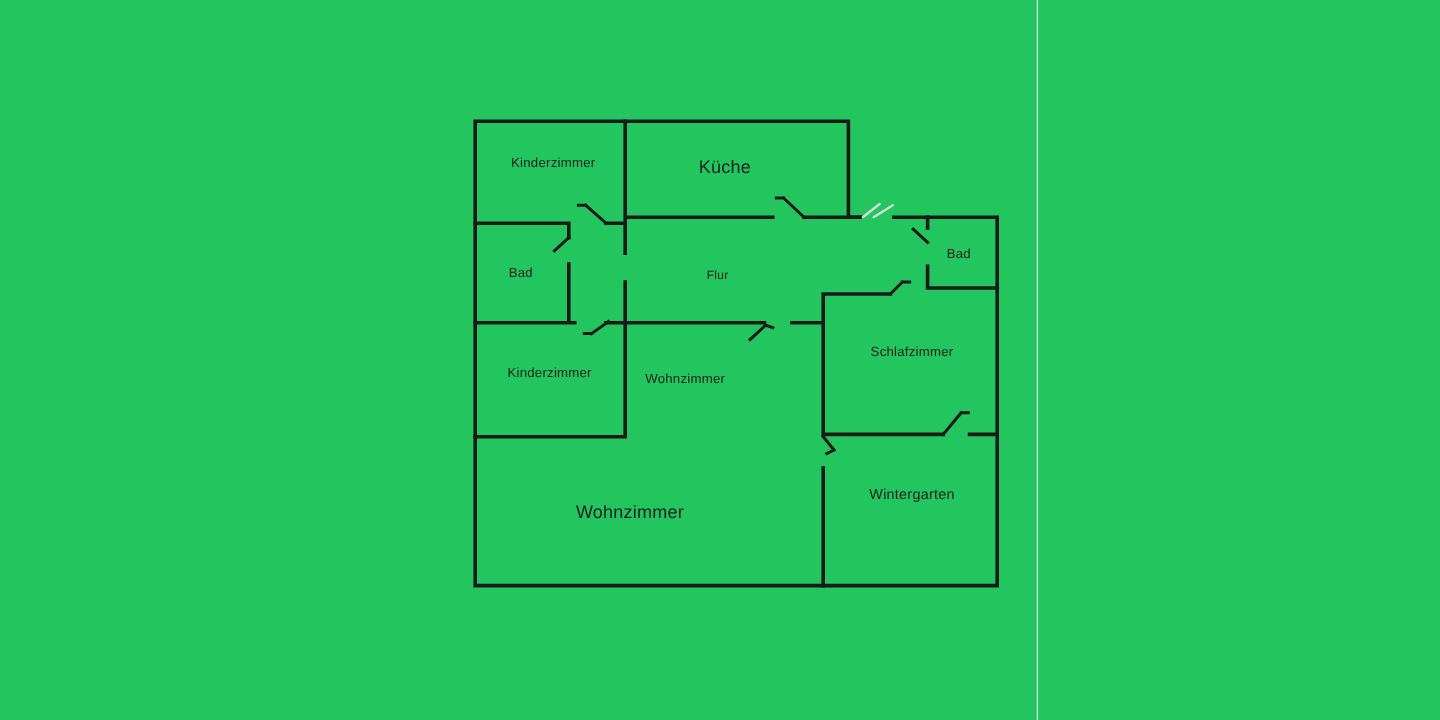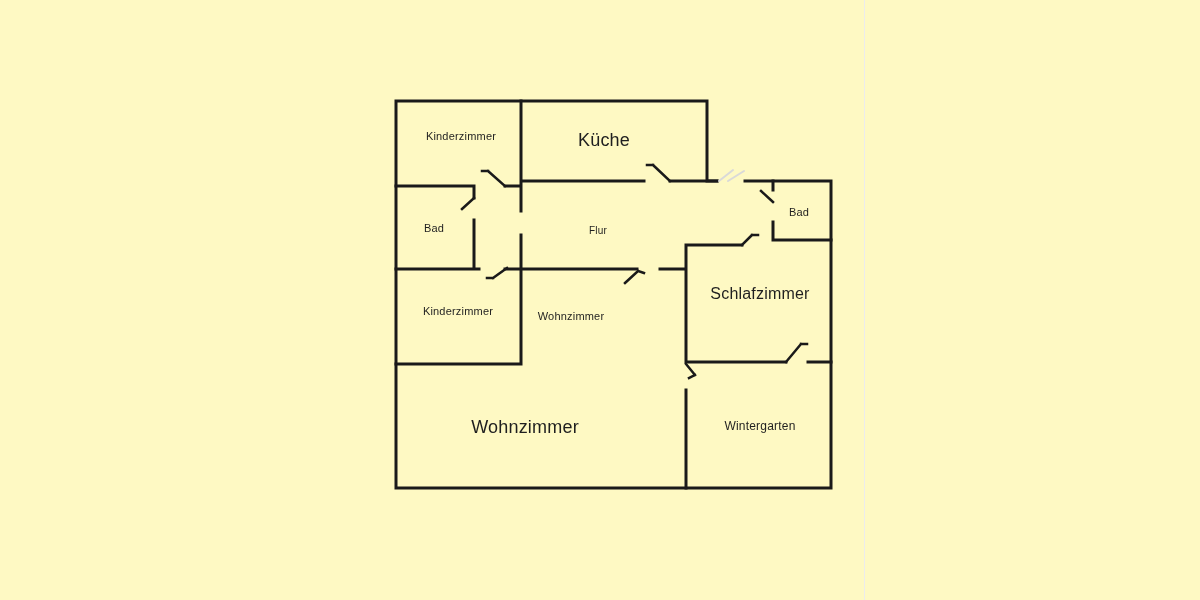--- a/index.html
+++ b/index.html
@@ -8,41 +8,41 @@
     background: #ffffff;
     width: 1200px;
     height: 600px;
     overflow: hidden;
     font-family: "Liberation Sans", sans-serif;
   }
   #stage {
     position: relative;
     width: 1200px;
     height: 600px;
-    background: #fef9c3;
+    background: #22c55e;
   }
   #plan-svg {
     position: absolute;
     left: 0;
     top: 0;
     width: 1200px;
     height: 600px;
   }
   .room-label {
     position: absolute;
     transform: translate(-50%, -50%);
     color: #1f1f1f;
     white-space: nowrap;
     letter-spacing: 0.2px;
   }
   .fs11 { font-size: 11px; }
   .fs12 { font-size: 12px; }
-  .fs13 { font-size: 16px; }
+  .fs13 { font-size: 11px; }
   .fs14 { font-size: 10px; }
-  .fs15 { font-size: 18px; }
+  .fs15 { font-size: 15px; }
   #page-edge-divider {
     position: absolute;
     left: 864px;
     top: 0;
     width: 1px;
     height: 600px;
     background: #ececec;
   }
 </style>
 </head>
@@ -102,16 +102,16 @@
   <div class="room-label fs11" style="left:458px; top:311px;">Kinderzimmer</div>
 
   <div class="room-label fs11" style="left:571px; top:316px;">Wohnzimmer</div>
 
   <div class="room-label fs13" style="left:760px; top:294px;">Schlafzimmer</div>
 
   <div class="room-label fs11" style="left:799px; top:212px;">Bad</div>
 
   <div class="room-label fs15" style="left:525px; top:427px;">Wohnzimmer</div>
 
-  <div class="room-label fs12" style="left:760px; top:426px;">Wintergarten</div>
+  <div class="room-label fs12" style="left:760px; top:412px;">Wintergarten</div>
 
   <div id="page-edge-divider"></div>
 </div>
 
 </body></html>

